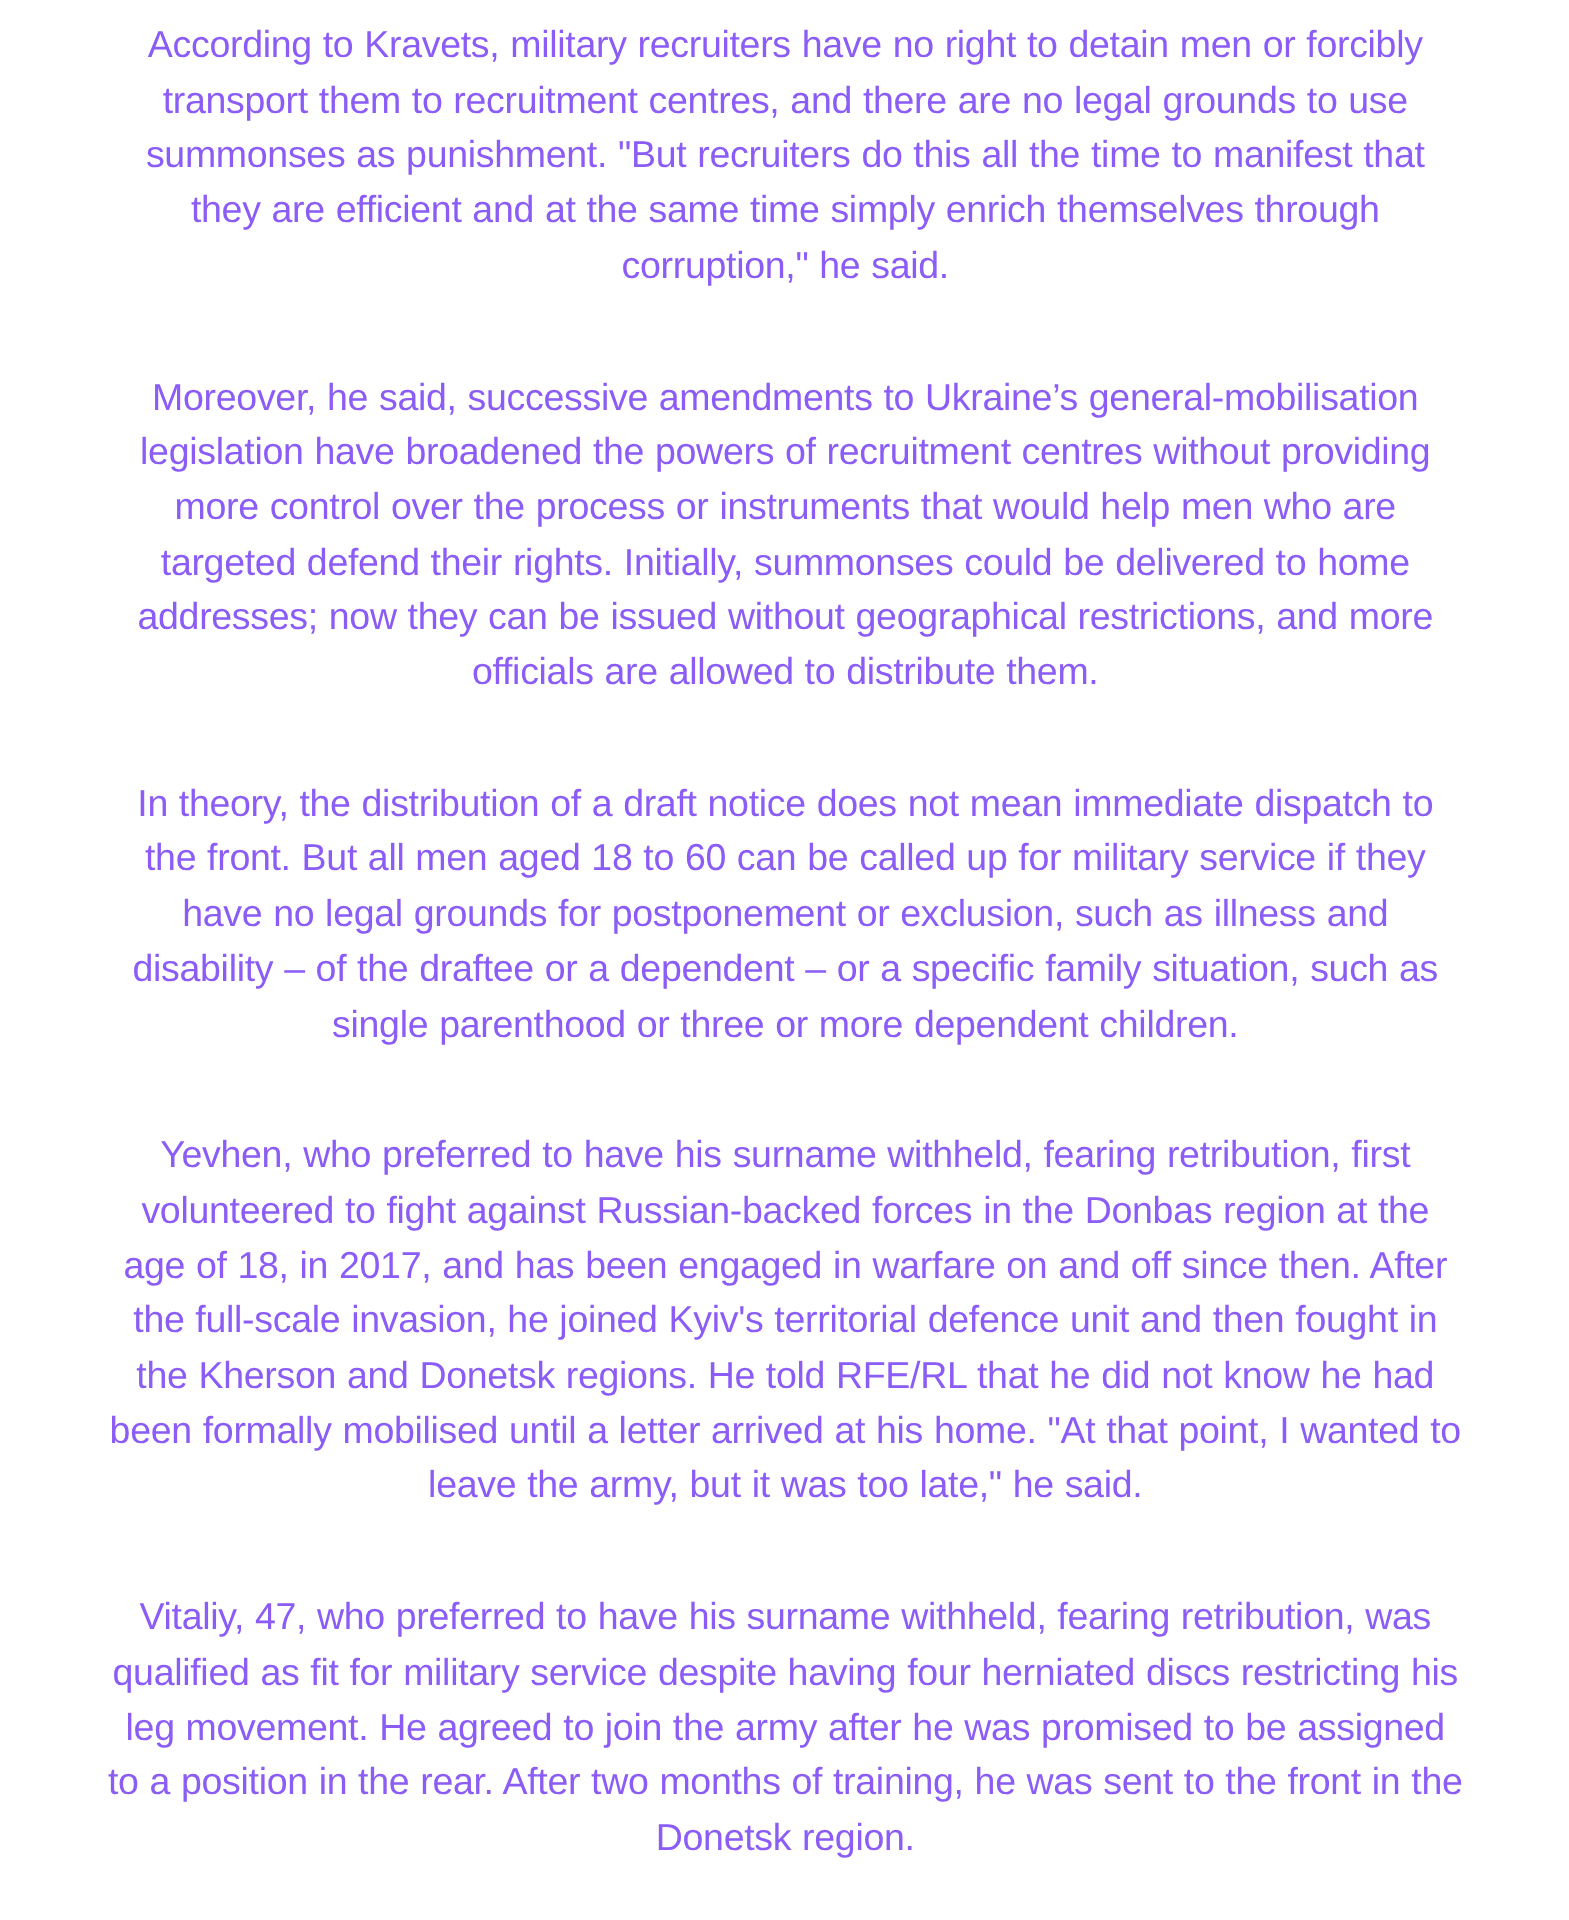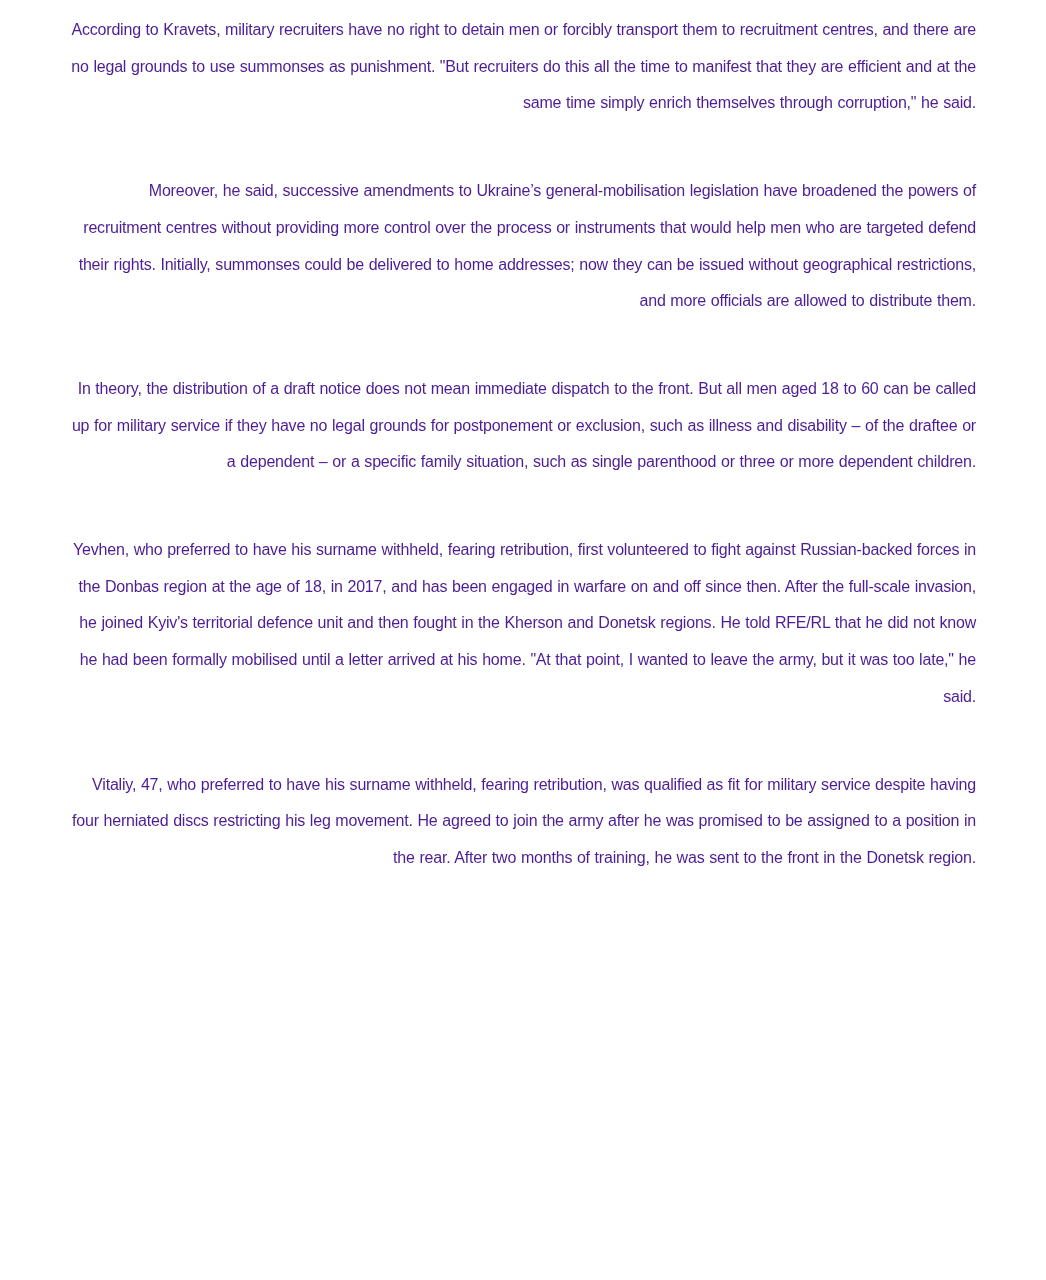--- a/index.html
+++ b/index.html
@@ -14,25 +14,25 @@
     -webkit-font-smoothing: antialiased;
   }
   .article-body {
     box-sizing: border-box;
     padding: 12px 70px 40px 71px;
     width: 1046px;
   }
   .article-body p {
     margin: 0 0 51px 0;
     max-width: 906px;
-    font-size: 16px;
+    font-size: 25px;
     line-height: 36.7px;
     letter-spacing: -0.2px;
-    color: #4c1d95;
-    text-align: right;
+    color: #8b5cf6;
+    text-align: center;
     word-spacing: 0.5px;
   }
   .article-body p:last-child {
     margin-bottom: 4px;
   }
 </style>
 </head>
 <body>
 
 <div class="article-body">

